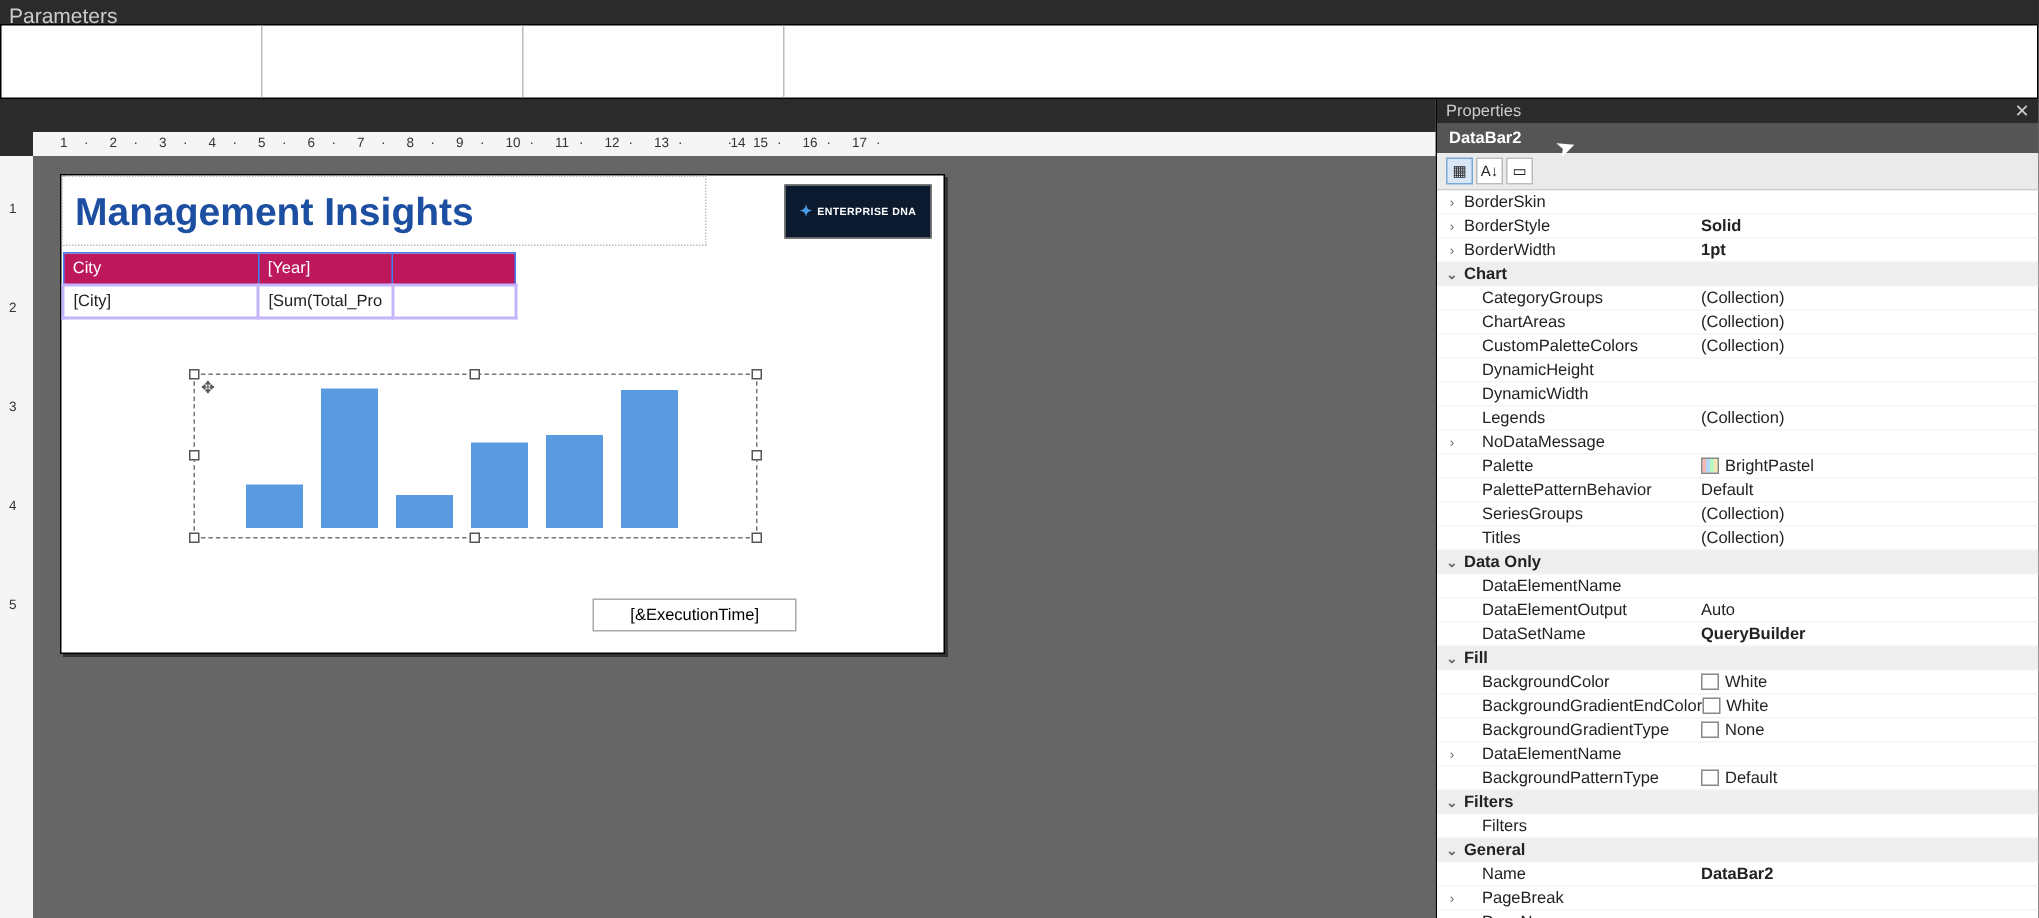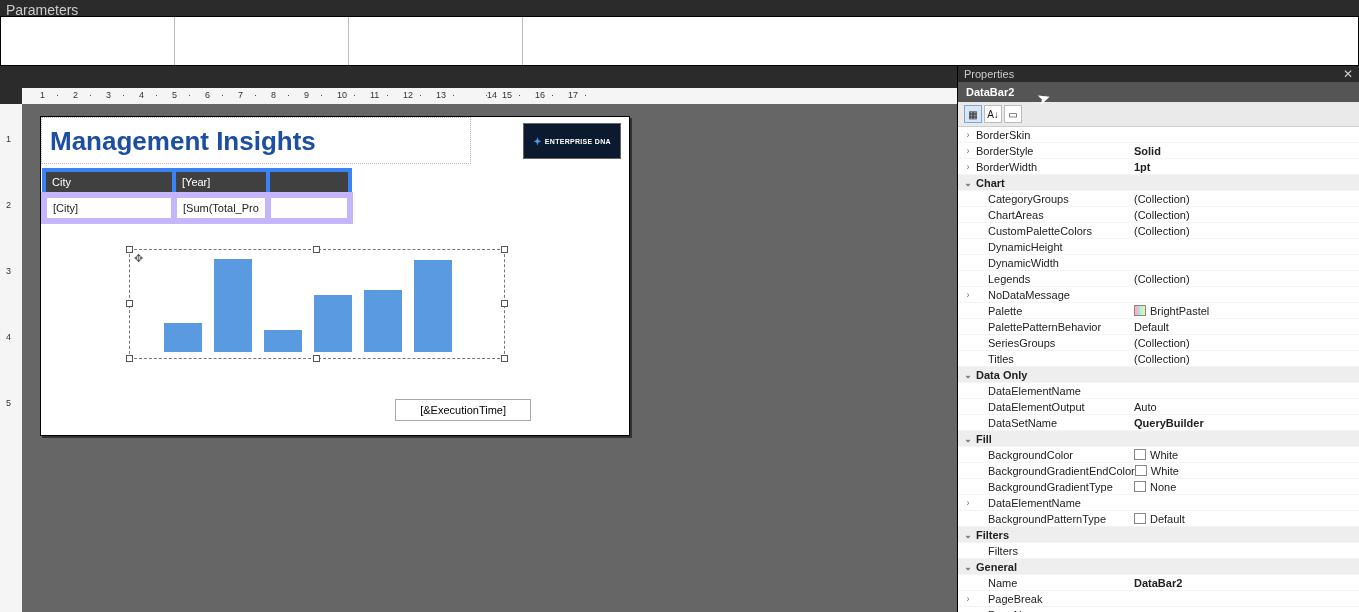--- a/index.html
+++ b/index.html
@@ -24,22 +24,22 @@
 .ruler-v span { position: absolute; left: 6px; writing-mode: horizontal-tb; }
 .canvas { flex: 1; background: #666; position: relative; padding: 12px 0 0 18px; }
 
 
 .report { background: #fff; width: 590px; height: 320px; border: 1px solid #000; box-shadow: 2px 2px 0 #333; position: relative; }
 .report-title { color: #1c4ea1; font-size: 26px; font-weight: bold; padding: 8px 0 6px 8px; border: 1px dotted #bbb; display: inline-block; width: 430px; }
 .logo-box { position: absolute; top: 6px; right: 8px; width: 98px; height: 36px; background: #0b1a2e; border: 1px solid #666; display: flex; align-items: center; justify-content: center; }
 .logo-text { color: #fff; font-size: 7px; font-weight: bold; letter-spacing: 0.3px; display: flex; align-items: center; gap: 3px; }
 .logo-icon { color: #4a9de8; font-size: 10px; }
 .tablix { margin: 4px 0 0 0; border-collapse: collapse; font-size: 11px; }
-.tablix th { background: #404040; color: #fff; font-weight: normal; text-align: left; padding: 4px 6px; border: 4px solid #3b82f6; }
-.tablix td { background: #fff; color: #222; padding: 4px 6px; border: 6px solid #c4b5fd; }
+.tablix th { background: #be185d; color: #fff; font-weight: normal; text-align: left; padding: 4px 6px; border: 1px solid #3b82f6; }
+.tablix td { background: #fff; color: #222; padding: 4px 6px; border: 2px solid #c4b5fd; }
 .tablix th.col-city, .tablix td.col-city { width: 130px; }
 .tablix th.col-year, .tablix td.col-year { width: 82px; }
 .tablix td.col-year { width: 82px; }
 
 
 .chart-obj { position: absolute; left: 88px; top: 132px; width: 376px; height: 110px; border: 1px dashed #777; }
 .handle { position: absolute; width: 7px; height: 7px; background: #fff; border: 1px solid #555; }
 .h-nw { left: -4px; top: -4px; } .h-n { left: 50%; top: -4px; margin-left: -4px; } .h-ne { right: -4px; top: -4px; }
 .h-w { left: -4px; top: 50%; margin-top: -4px; } .h-e { right: -4px; top: 50%; margin-top: -4px; }
 .h-sw { left: -4px; bottom: -4px; } .h-s { left: 50%; bottom: -4px; margin-left: -4px; } .h-se { right: -4px; bottom: -4px; }

